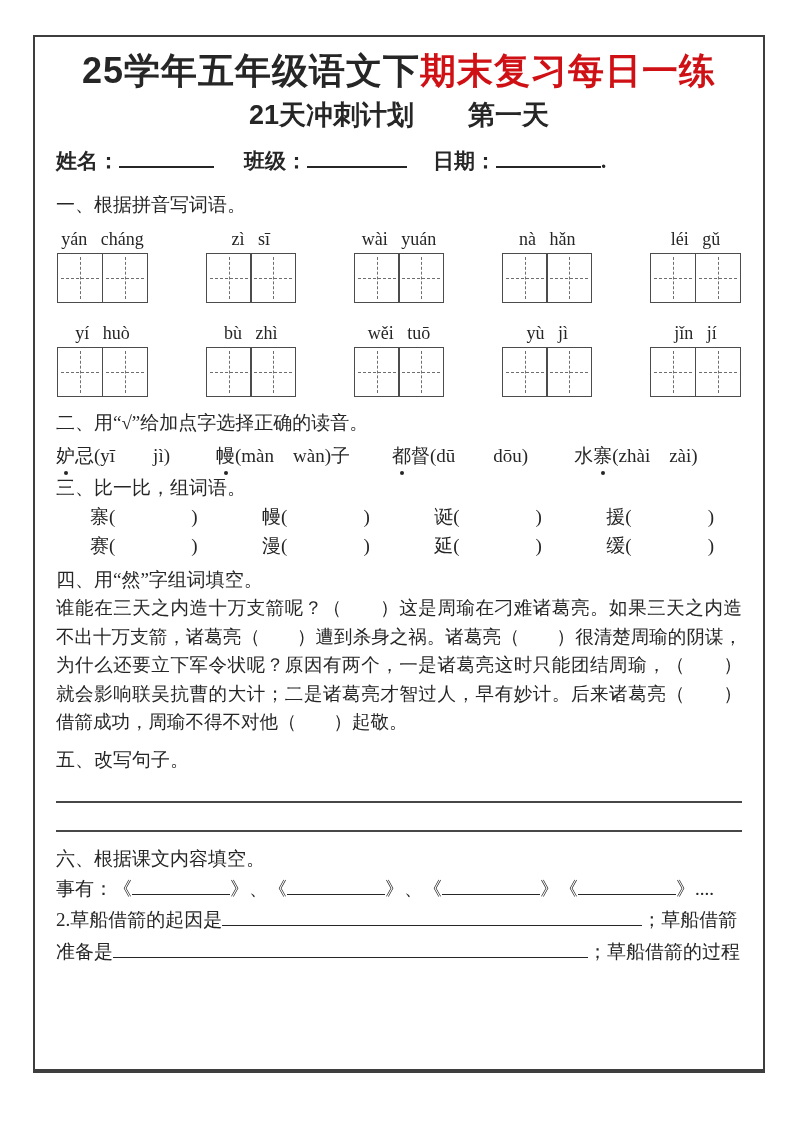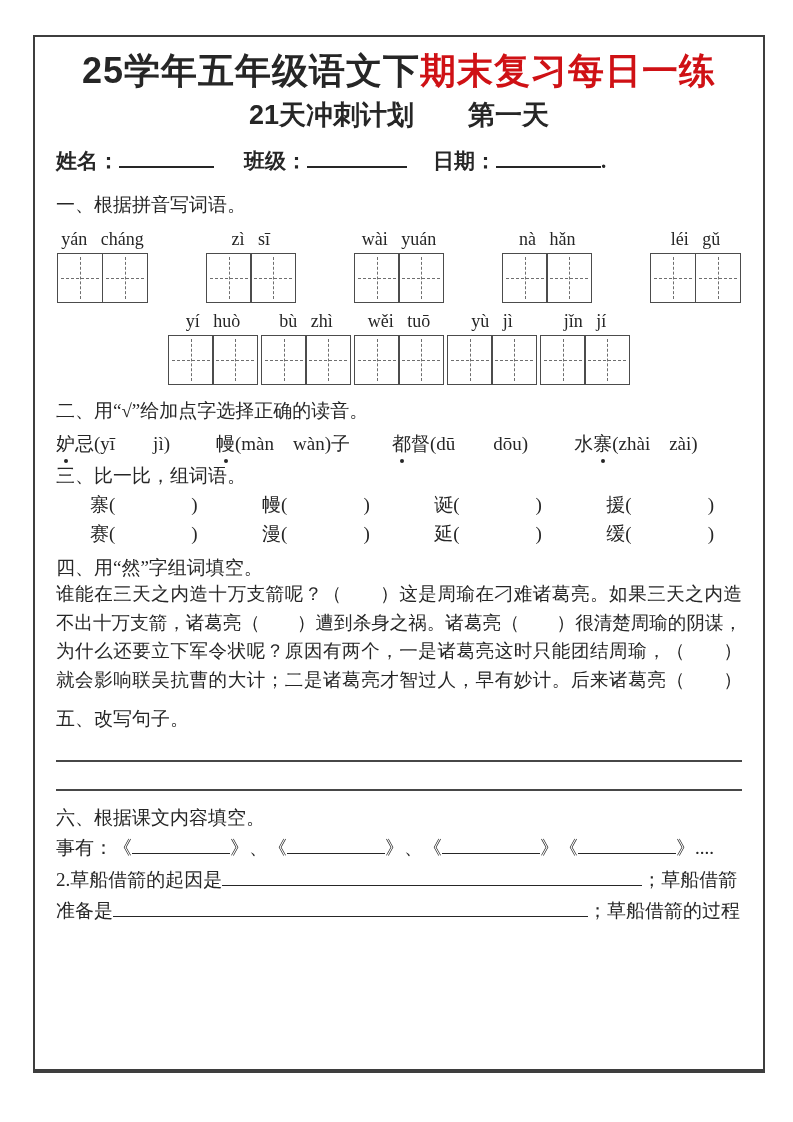--- a/index.html
+++ b/index.html
@@ -47,38 +47,38 @@
   .seg-d{position:relative;display:inline-block;}
   .seg-d::after{
     content:'';position:absolute;left:50%;transform:translateX(-50%);
     bottom:-4px;width:4px;height:4px;border-radius:50%;background:var(--ink);
   }
   
   .shead{font-size:19px;line-height:28px;}
   .s1-head{margin-top:15px;}
   
   .pgrid-row{display:flex;justify-content:space-between;margin-top:9px;}
-  .pgrid-row.second{margin-top:7px;justify-content:center;}
+  .pgrid-row.second{margin-top:19px;}
   .pcol{width:93px;display:flex;flex-direction:column;align-items:center;}
   .plabel{font-size:18px;line-height:23px;white-space:pre;word-spacing:9px;}
   .wgrid{display:flex;margin-top:2px;}
   .wcell{width:46px;height:50px;border:1.6px solid #4c4c4c;position:relative;background:transparent;}
   .wcell + .wcell{margin-left:-1.6px;}
   .wcell::before{content:'';position:absolute;left:50%;top:3px;bottom:3px;border-left:1.4px dashed #6e6e6e;}
   .wcell::after{content:'';position:absolute;top:50%;left:3px;right:3px;border-top:1.4px dashed #6e6e6e;}
   
   .s2-head{margin-top:12px;}
   .rline{font-size:19px;line-height:31px;margin-top:3px;white-space:nowrap;}
   
   .s3-head{margin-top:3px;}
   .wcrow{display:flex;justify-content:space-between;padding:0 28px 0 34px;font-size:19px;line-height:28px;margin-top:1px;white-space:pre;}
   
   .s4-head{margin-top:6px;}
   .pline{font-size:18.5px;line-height:28.5px;white-space:nowrap;}
-  .pline.just{text-align:justify;text-align-last:justify;white-space:normal;font-family:Liberation Mono, monospace;}
+  .pline.just{text-align:justify;text-align-last:justify;white-space:normal;}
   
   .s5-head{margin-top:9px;}
   .rwitem{font-size:19px;line-height:29px;margin-top:5px;}
   .ansline{border-top:2px solid #474747;margin-top:27px;}
   .rwitem.second{margin-top:13px;}
   
   .s6-head{margin-top:13px;}
   .cline{font-size:19px;line-height:30.5px;margin-top:1px;white-space:nowrap;}
 </style>
 </head>
@@ -192,20 +192,21 @@
       <span>缓(　　　　)</span>
     </div>
   </div>
 
   <div>
     <div class="shead s4-head">四、用“然”字组词填空。</div>
     <div class="pline just">谁能在三天之内造十万支箭呢？（　　）这是周瑜在刁难诸葛亮。如果三天之内造</div>
     <div class="pline just">不出十万支箭，诸葛亮（　　）遭到杀身之祸。诸葛亮（　　）很清楚周瑜的阴谋，</div>
     <div class="pline just">为什么还要立下军令状呢？原因有两个，一是诸葛亮这时只能团结周瑜，（　　）</div>
     <div class="pline just">就会影响联吴抗曹的大计；二是诸葛亮才智过人，早有妙计。后来诸葛亮（　　）</div>
+    <div class="pline">借箭成功，周瑜不得不对他（　　）起敬。</div>
   </div>
 
   <div>
     <div class="shead s5-head">五、改写句子。</div>
     <div class="ansline"></div>
     <div class="ansline"></div>
   </div>
 
   <div>
     <div class="shead s6-head">六、根据课文内容填空。</div>

